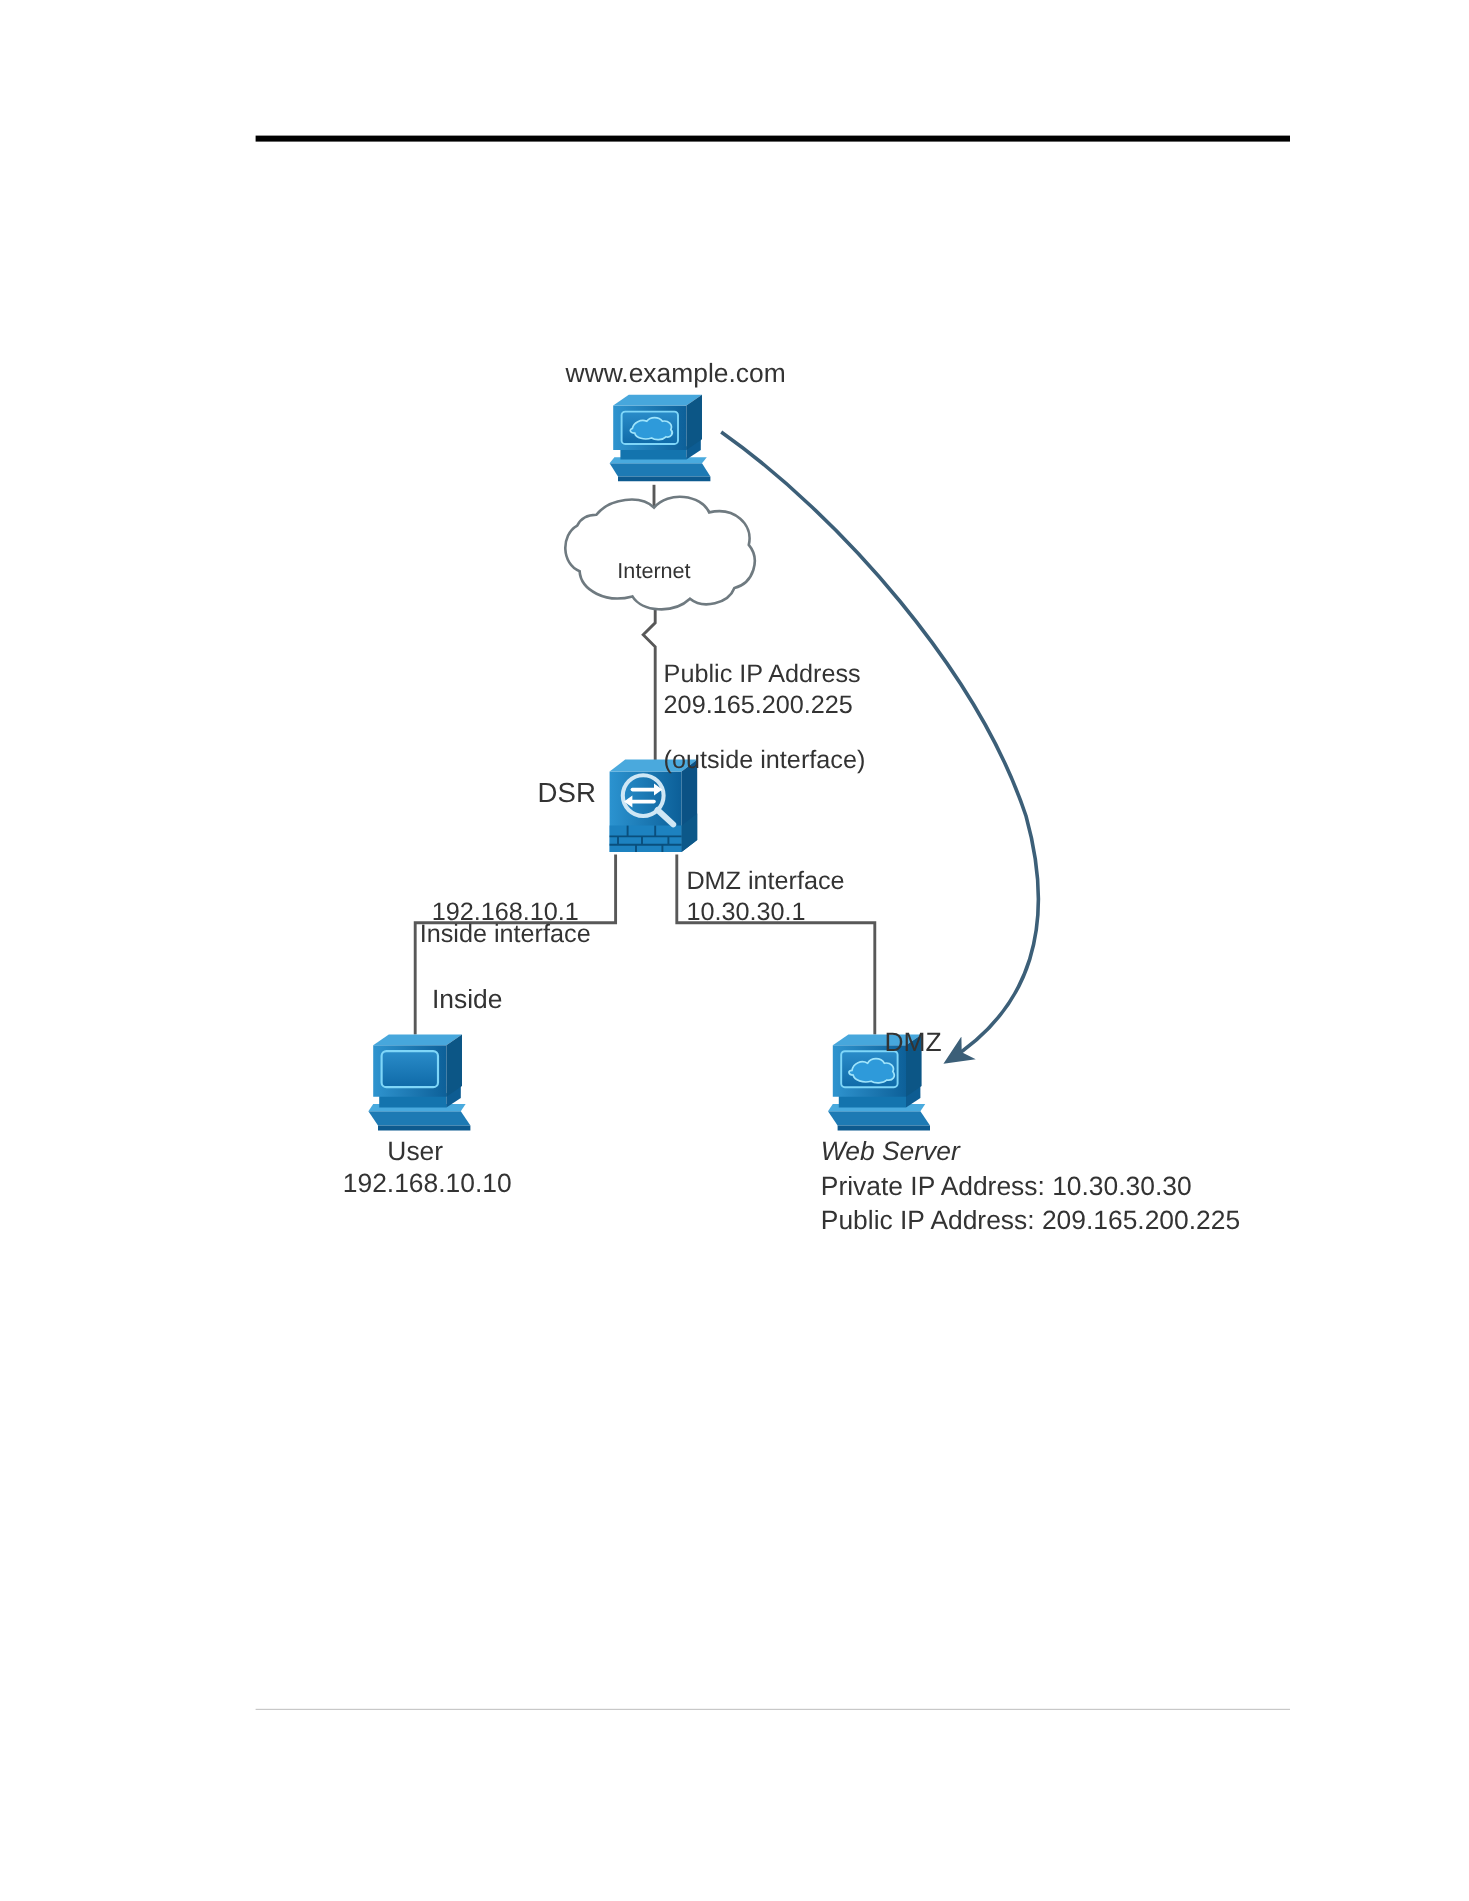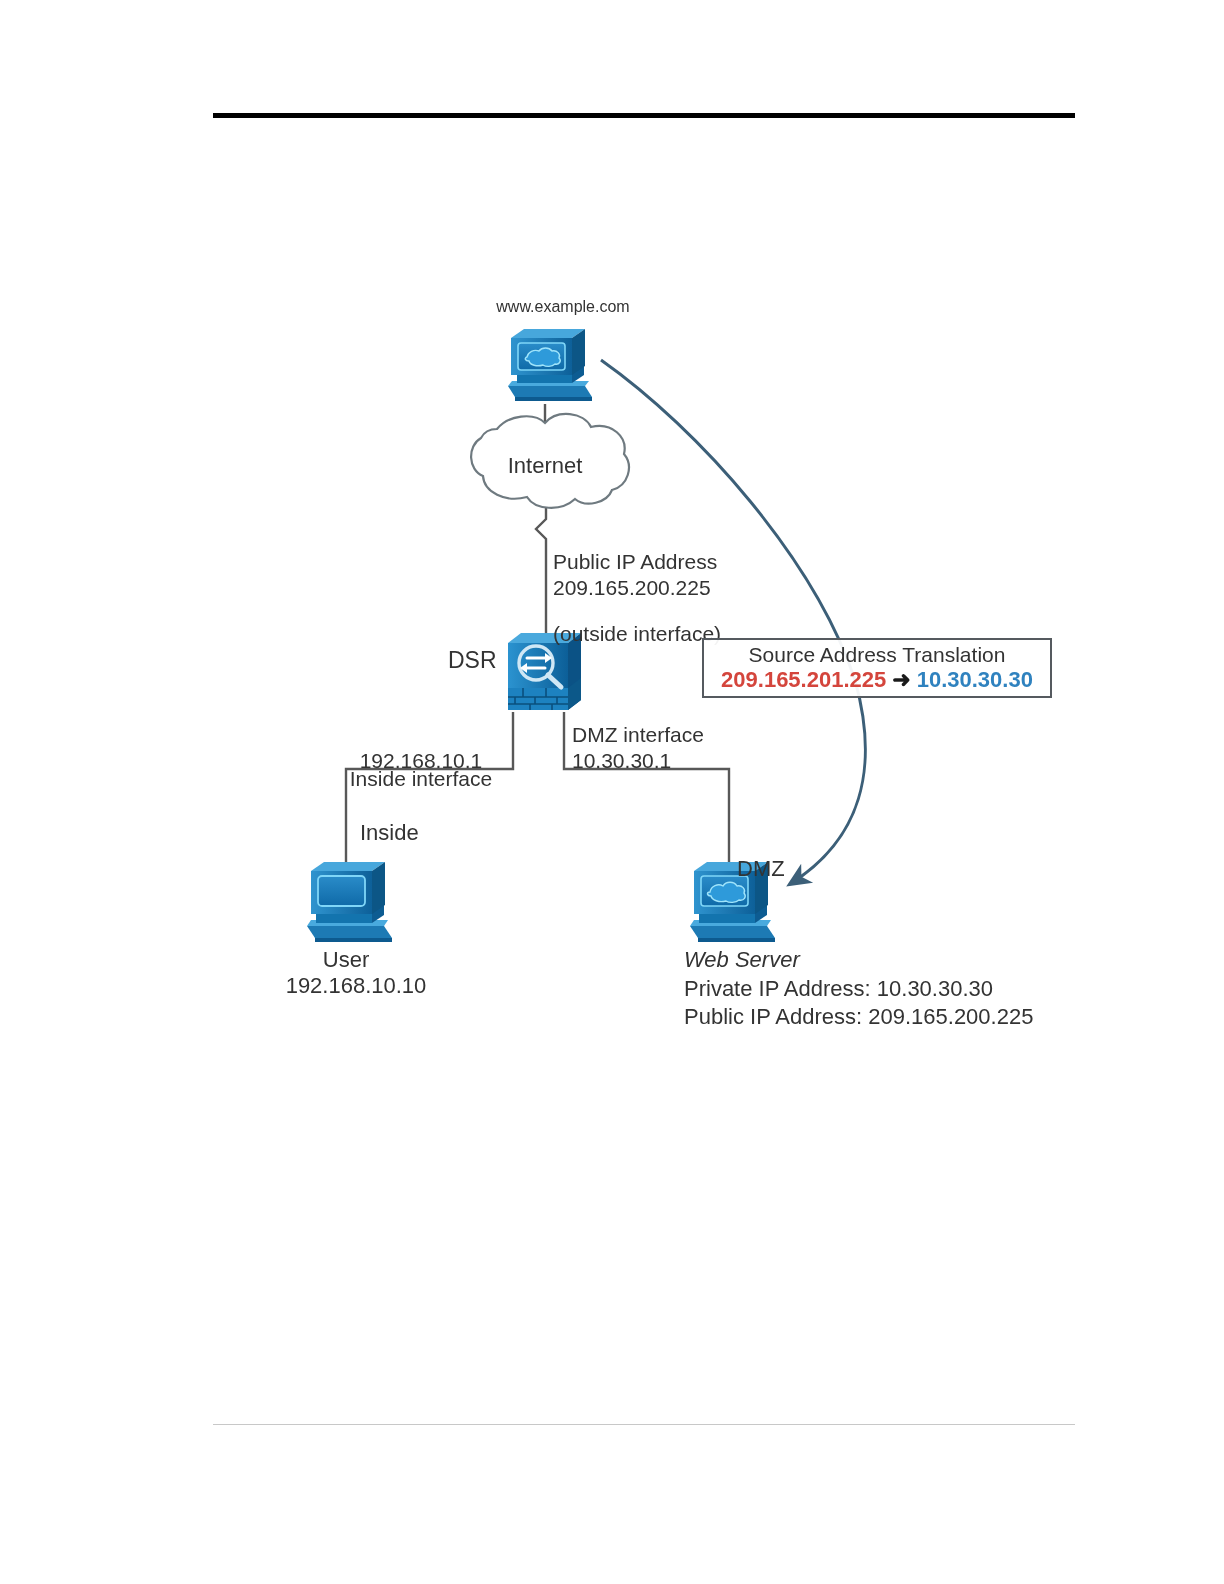--- a/index.html
+++ b/index.html
@@ -53,33 +53,34 @@
 
   
   .lbl {
     position: absolute;
     color: #333333;
     font-family: "Liberation Sans", sans-serif;
     white-space: pre;
     line-height: 1.28;
   }
   .lbl-title {
-    font-size: 16px;
+    font-size: 22px;
   }
   .lbl-node {
     font-size: 22px;
   }
   .lbl-iface {
     font-size: 21px;
   }
   .lbl-zone {
     font-size: 22px;
   }
   .lbl-cloud {
-    font-size: 22px;
+    font-size: 18px;
+    margin-top: 13px;
   }
   .lbl-dsr {
     font-size: 23px;
   }
   .center {
     text-align: center;
     transform: translateX(-50%);
   }
 
   
@@ -308,23 +309,15 @@
       <div class="lbl lbl-node center" style="left:346px; top:946px;">User</div>
       <div class="lbl lbl-node center" style="left:356px; top:972px;">192.168.10.10</div>
     </div>
 
     <div>
       <div class="lbl lbl-node" style="left:684px; top:946px;font-style:italic;">Web Server</div>
       <div class="lbl lbl-node" style="left:684px; top:975px;">Private IP Address: 10.30.30.30</div>
       <div class="lbl lbl-node" style="left:684px; top:1003px;">Public IP Address: 209.165.200.225</div>
     </div>
 
-    <div class="xlate-box">
-      <div class="xlate-title">Source Address Translation</div>
-      <div class="xlate-row">
-        <span class="xlate-src">209.165.201.225</span>
-        <span class="xlate-arrow">➜</span>
-        <span class="xlate-dst">10.30.30.30</span>
-      </div>
-    </div>
 
   </div>
 </div>
 
 </body></html>

